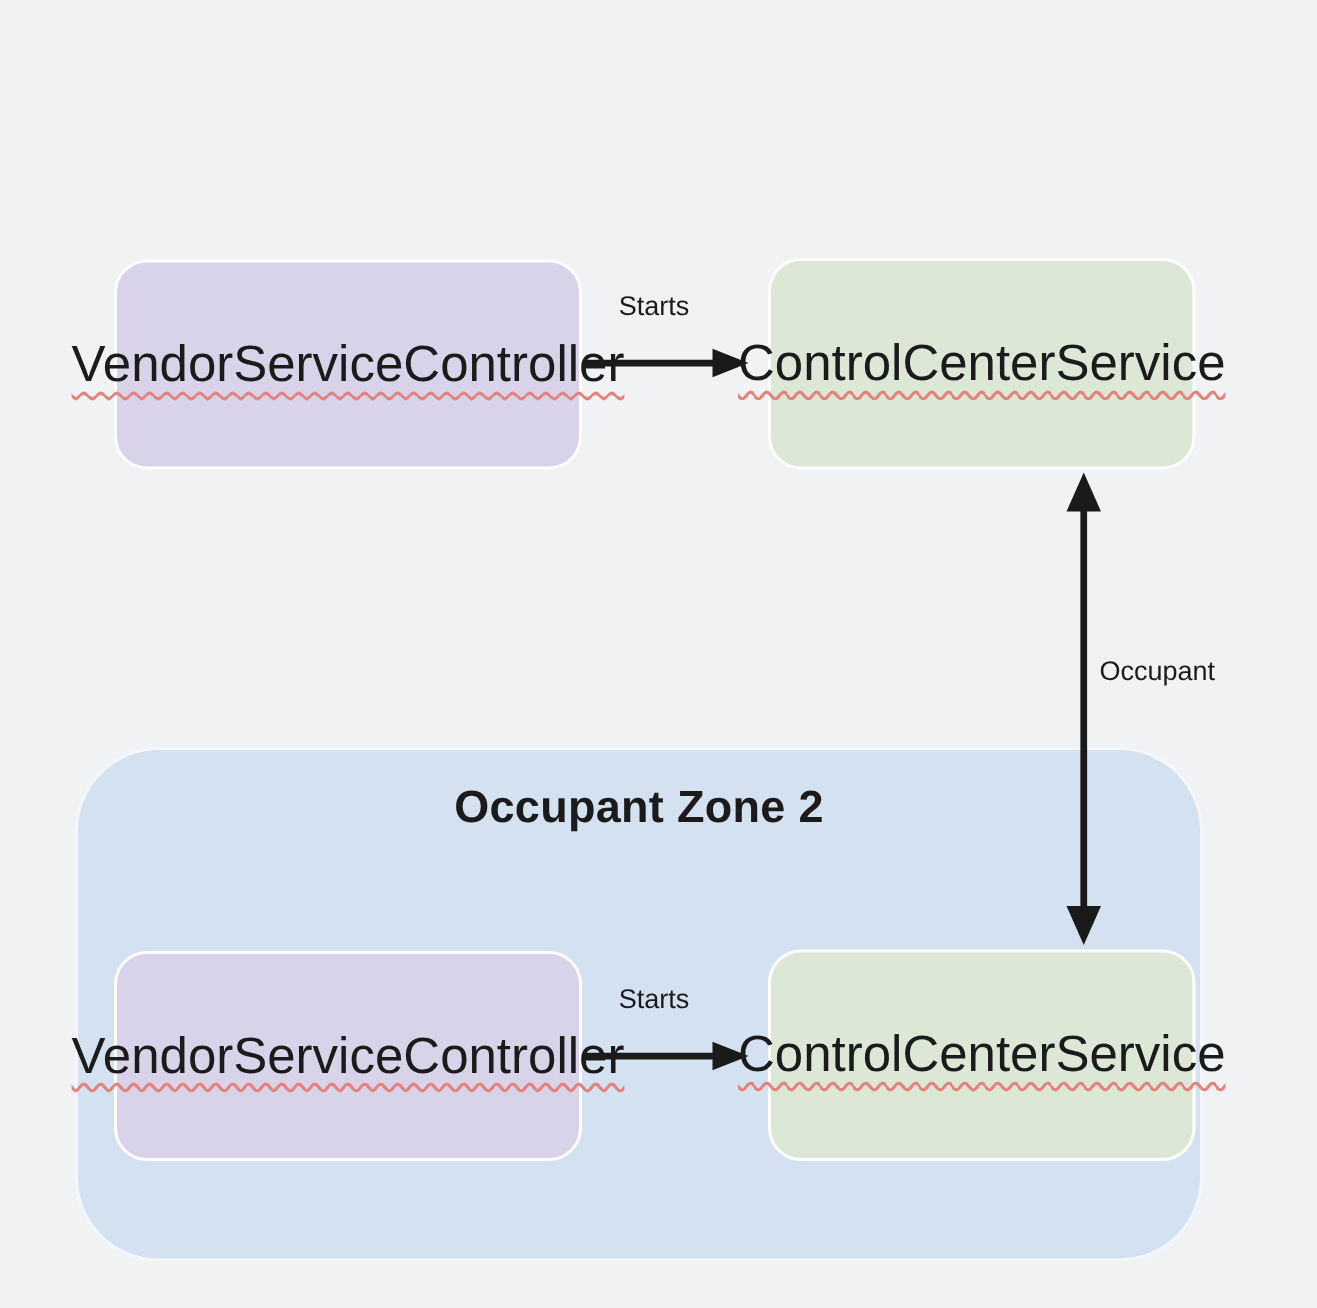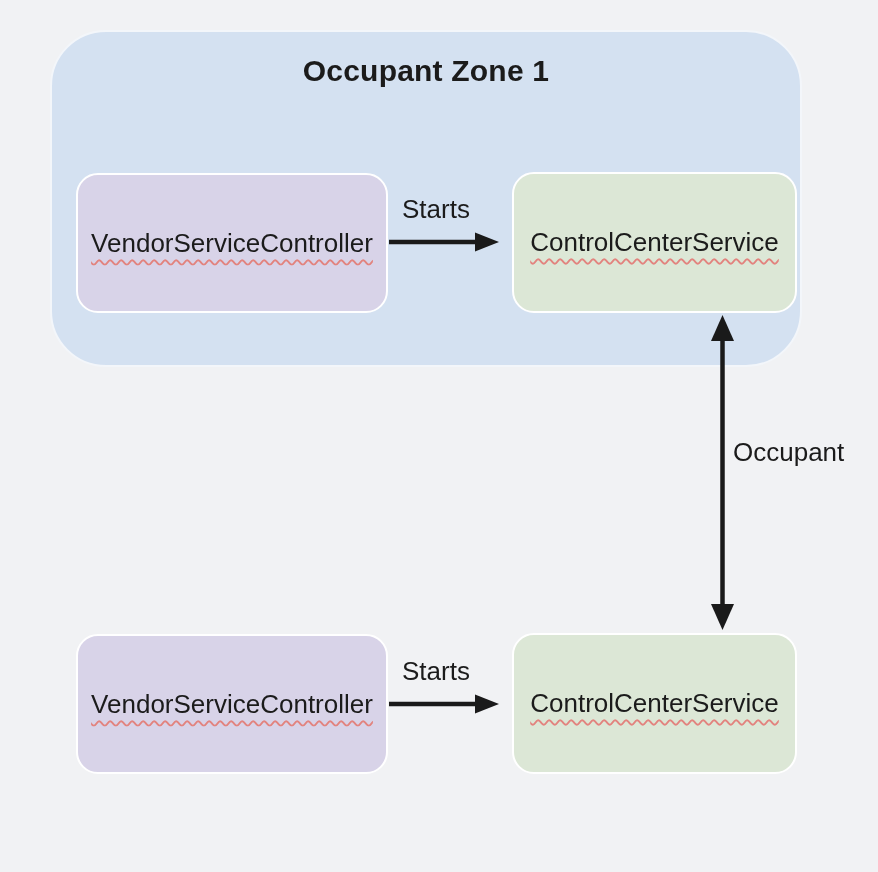--- a/index.html
+++ b/index.html
@@ -46,40 +46,40 @@
     font-weight:bold;
     letter-spacing:0.2px;
   }
   .node{
     position:absolute;
     border:2.5px solid var(--node-border);
     border-radius:22px;
     display:flex;
     align-items:center;
     justify-content:center;
-    font-size:26px;
+    font-size:34px;
   }
   .node .code-label{
     text-decoration-line:underline;
     text-decoration-style:wavy;
     text-decoration-color:var(--squiggle);
     text-decoration-thickness:1.5px;
     text-underline-offset:7px;
     text-decoration-skip-ink:none;
     white-space:nowrap;
   }
   .node-vendor{background:var(--vendor-bg);}
   .node-control{background:var(--control-bg);margin-left:12px;}
   .vendor-1{left:76px;top:173px;width:312px;height:140px;}
   .control-1{left:500px;top:172px;width:285px;height:141px;}
   .vendor-2{left:76px;top:634px;width:312px;height:140px;}
   .control-2{left:500px;top:633px;width:285px;height:141px;}
   .edge-label{
     position:absolute;
-    font-size:26px;
+    font-size:18px;
     color:var(--text);
     white-space:nowrap;
   }
   .starts-label{
     width:120px;
     text-align:center;
     left:376px;
   }
   .starts-1{top:194px;}
   .starts-2{top:656px;}
@@ -91,24 +91,24 @@
     pointer-events:none;
   }
   svg.arrows .shaft{stroke:var(--arrow);stroke-width:4.5;fill:none;}
   svg.arrows .head{fill:var(--arrow);stroke:none;}
 </style>
 </head>
 <body>
 
 <div class="stage">
 
-  <div class="zone zone-1">
-    <div class="zone-title">Occupant Zone 1</div>
+
+  <div class="zone zone-2">
+    <div class="zone-title">Occupant Zone 2</div>
   </div>
-
 
   <svg class="arrows" viewBox="0 0 878 872">
 
     <g>
       <line class="shaft" x1="389" y1="242" x2="478" y2="242"></line>
       <polygon class="head" points="499,242 475,232.5 475,251.5"></polygon>
     </g>
 
     <g>
       <line class="shaft" x1="389" y1="704" x2="478" y2="704"></line>

